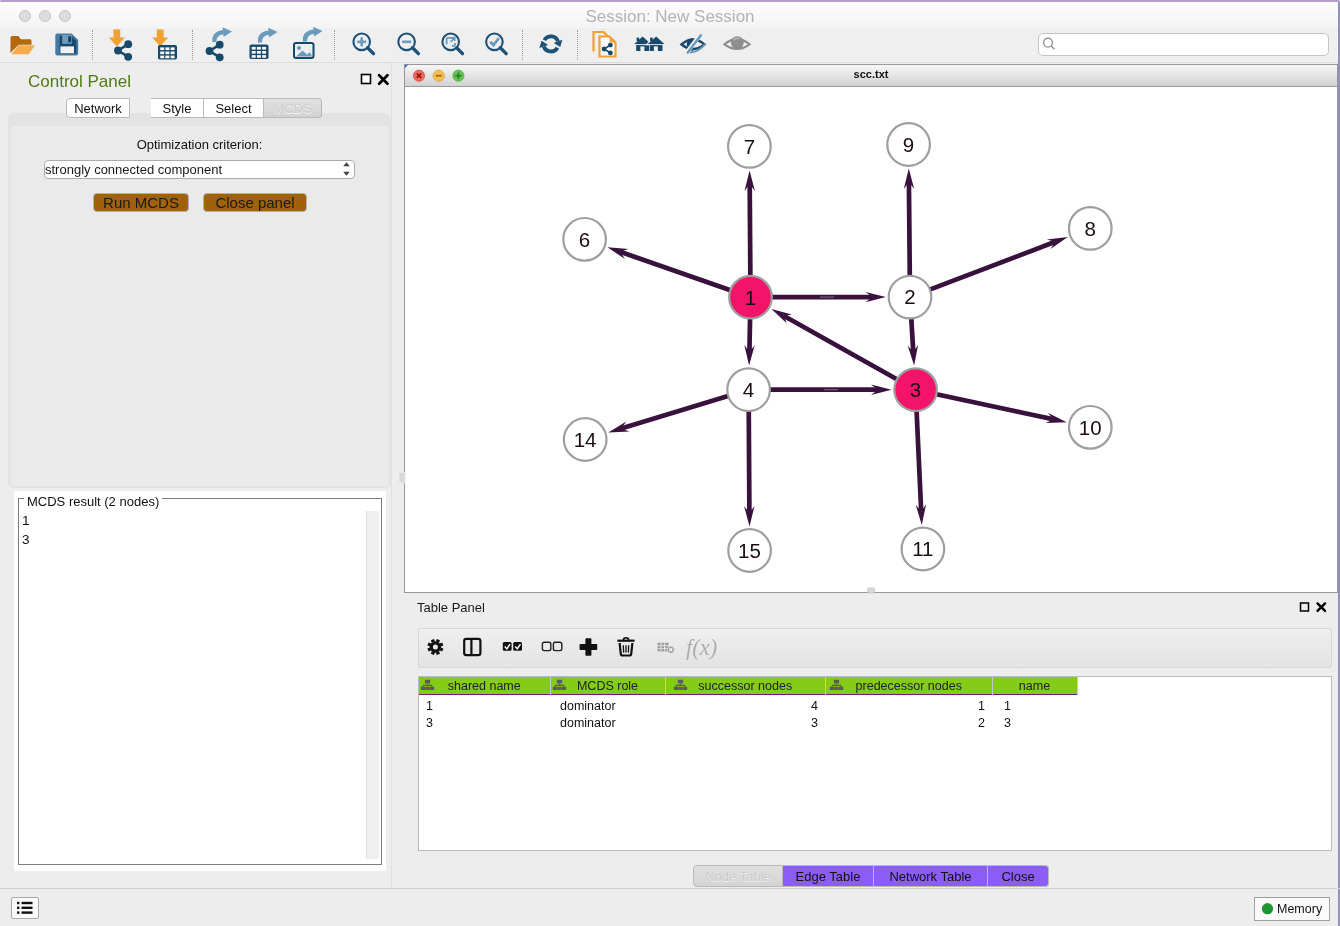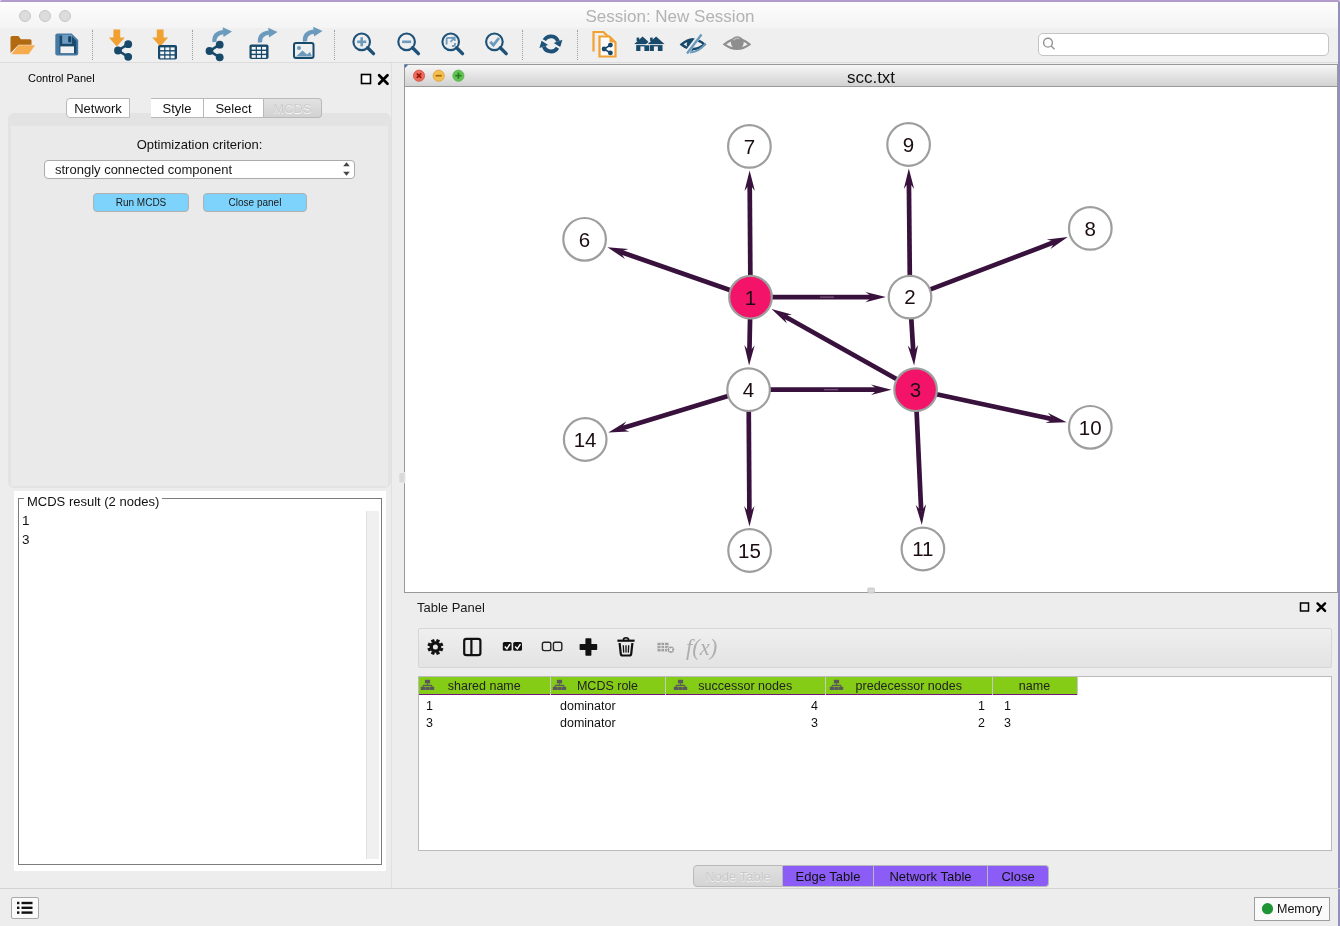--- a/index.html
+++ b/index.html
@@ -6,36 +6,36 @@
 .abs{position:absolute}
 
 #topline{left:0;top:0;width:1340px;height:2px;background:#b49bce;border-radius:4px 4px 0 0}
 #titlebar{left:0;top:2px;width:1340px;height:26px;background:linear-gradient(#fdfdfd,#f4f4f4)}
 #titlebar .t{position:absolute;left:0;top:5px;width:100%;text-align:center;font-size:17px;color:#b3b3b3}
 .tl{position:absolute;top:8px;width:12px;height:12px;border-radius:50%;background:#dcdcdc;border:1px solid #c6c6c6}
 #toolbar{left:0;top:28px;width:1340px;height:35px;background:#efefef;border-bottom:1px solid #dcdcdc}
 .vsep{position:absolute;top:30px;height:30px;width:0;border-left:1px dotted #9f9f9f}
 #search{position:absolute;left:1038px;top:33px;width:291px;height:23px;background:#fff;border:1px solid #c4c4c4;border-radius:5px}
 
-#cp-title{left:28px;top:72px;font-size:11px;color:#000000}
+#cp-title{left:28px;top:72px;font-size:17px;color:#4d7c0f}
 .tab{position:absolute;top:98px;height:20px;border:1px solid #b9b9b9;background:#fff;font-size:13px;text-align:center;line-height:19px;color:#111}
 #cp-body{left:8px;top:113px;width:383px;height:375px;background:#e3e3e3;border-radius:6px}
 #cp-body2{left:11px;top:126px;width:377px;height:360px;background:#eaeaea}
 #opt-label{left:0;top:137px;width:399px;text-align:center;font-size:13px;color:#111}
-#dropdown{left:44px;top:160px;width:311px;height:19px;background:#fff;border:1px solid #ababab;border-radius:4px;font-size:13px;line-height:17px;padding-left:10px}
-.btn{position:absolute;top:192.5px;height:19px;background:#7dd3fc;border:1px solid #b0b0b0;border-radius:4px;font-size:10px;text-align:center;line-height:17px}
+#dropdown{left:44px;top:160px;width:311px;height:19px;background:#fff;border:1px solid #ababab;border-radius:4px;font-size:13px;line-height:17px;padding-left:0}
+.btn{position:absolute;top:192.5px;height:19px;background:#a16207;border:1px solid #b0b0b0;border-radius:4px;font-size:15px;text-align:center;line-height:17px}
 #resbox{left:14px;top:491px;width:372px;height:380px;background:#fff}
 #fset{left:18px;top:498px;width:364px;height:367px;border:1px solid #7c7c7c}
 #fset-legend{left:24px;top:494px;background:#fff;padding:0 3px;font-size:13px;color:#111}
 #scrollstrip{left:365.5px;top:511px;width:13px;height:348px;background:#f0f0f0;border-left:1px solid #e2e2e2}
 #resvals{left:22px;top:510.5px;font-size:13.5px;line-height:19.3px;color:#111}
 
 #frame{left:404px;top:64px;width:934px;height:529px;border:1px solid #999;background:#fff}
 #ftitle{position:absolute;left:0;top:0;width:100%;height:22px;background:linear-gradient(#f6f6f6,#d2d2d2);border-bottom:1px solid #9a9a9a}
-#ftitle .t{position:absolute;width:100%;top:3px;text-align:center;font-size:17px;font-weight:normal;color:#111}
+#ftitle .t{position:absolute;width:100%;top:3px;text-align:center;font-size:11px;font-weight:bold;color:#111}
 
 #tp-title{left:417px;top:600px;font-size:13px;color:#1a1a1a}
 #tp-toolbar{left:418px;top:628px;width:914px;height:40px;background:linear-gradient(#eFeFeF,#e3e3e3);border:1px solid #d6d6d6;border-radius:2px}
 #tbl{left:418px;top:676px;width:914px;height:175px;background:#fff;border:1px solid #bbb}
 #tblhead{position:absolute;left:0px;top:0px;width:658px;height:18px;background:#84cc16;border-bottom:1px solid #701a75;font-size:12.5px;color:#222}
 .hcell{position:absolute;top:0;height:18px;border-right:1px solid #c8c8c8;text-align:center;line-height:18px}
 .tcell{position:absolute;font-size:12.5px;color:#111}
 .btab{position:absolute;top:865px;height:22px;border:1px solid #b9b9b9;background:#8b5cf6;font-size:13px;text-align:center;line-height:21px;color:#111}
 
 #statussep{left:0;top:888px;width:1340px;height:1px;background:#d2d2d2}

